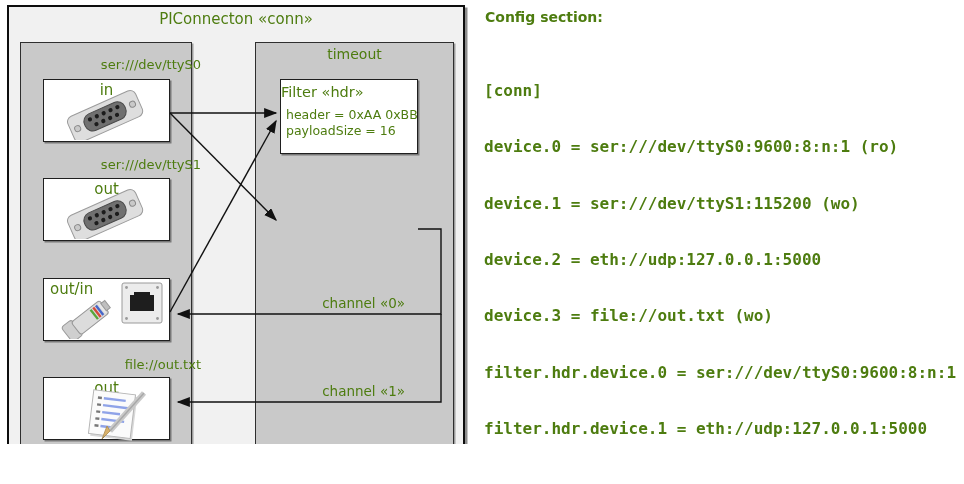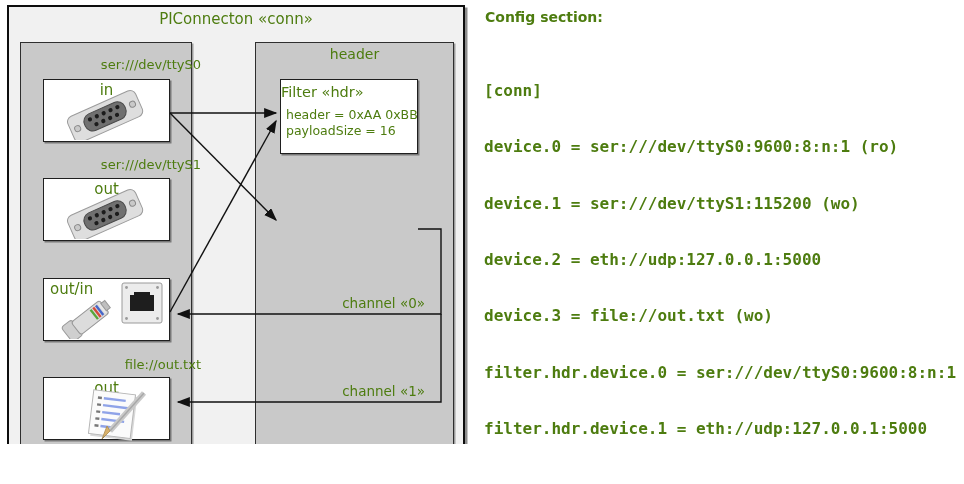--- a/index.html
+++ b/index.html
@@ -28,21 +28,21 @@
   .dev-dir.left{text-align:left;padding-left:6px;box-sizing:border-box;width:auto;}
   .dev-icon{position:absolute;}
 
   
   .filter-box{left:280px;width:138px;height:75px;background:#fff;border:1.5px solid #1f1f1f;
               box-sizing:border-box;box-shadow:1.5px 1.5px 0 rgba(0,0,0,.4);}
   .filter-title{margin-top:4px;text-align:left;font-size:14.5px;}
   .filter-props{margin-top:7px;padding-left:5px;font-size:12.5px;line-height:15.5px;white-space:nowrap;}
   .filter-box.time .filter-props{margin-top:12px;}
 
-  .chan-label{left:288px;width:137px;text-align:right;font-size:13.5px;}
+  .chan-label{left:268px;width:137px;text-align:right;font-size:13.5px;}
 
   
   #arrows{left:0;top:0;pointer-events:none;z-index:6;}
 
   
   .cfg-heading{left:485px;top:9px;font-size:14px;font-weight:bold;}
   .cfg-block{left:484px;top:44px;width:480px;font-family:"DejaVu Sans Mono", monospace;
              font-weight:bold;font-size:16px;white-space:pre;}
   .cfg-line{height:18.35px;line-height:18.35px;}
 
@@ -51,21 +51,21 @@
 </head>
 <body>
 
 <div id="stage">
 
   <div class="abs outer-box"></div>
   <div class="abs outer-title">PIConnecton «conn»</div>
 
   <div class="abs group devices-group"></div>
   <div class="abs group filters-group"></div>
-  <div class="abs filters-title">header</div>
+  <div class="abs filters-title">timeout</div>
 
   <div class="abs dev-label" style="left:11px;top:57px;">ser:///dev/ttyS0</div>
   <div class="abs dev-box" style="top:79px;padding-left:9px;">
     <div class="dev-dir">in</div>
     <svg class="dev-icon" style="left:12px;bottom:1px;" width="100" height="52" viewBox="0 0 100 52">
       <g transform="rotate(-24 50 28)">
         <path d="M16,40 C8,46 6,49 2,54" stroke="#c4c4c4" stroke-width="6" fill="none"></path>
         <rect x="12" y="14" width="74" height="28" rx="6" fill="#dedede" stroke="#9b9b9b"></rect>
         <rect x="27" y="19" width="44" height="18" rx="8" fill="#707070" stroke="#4a4a4a"></rect>
         <circle cx="34" cy="24.5" r="2.1" fill="#1c1c1c"></circle>

